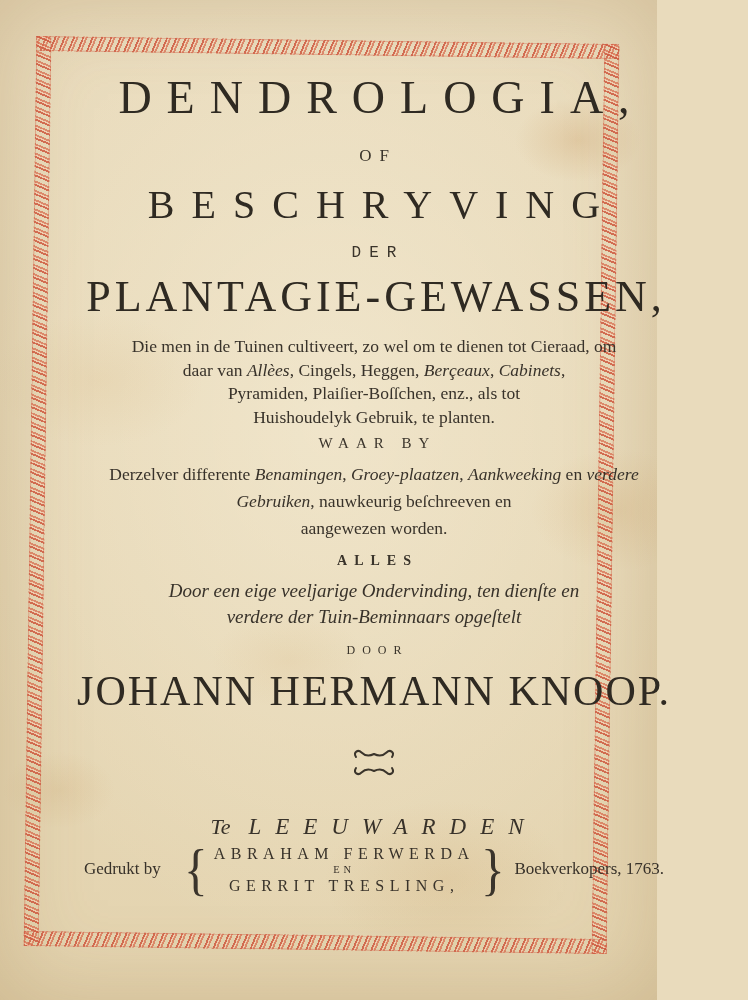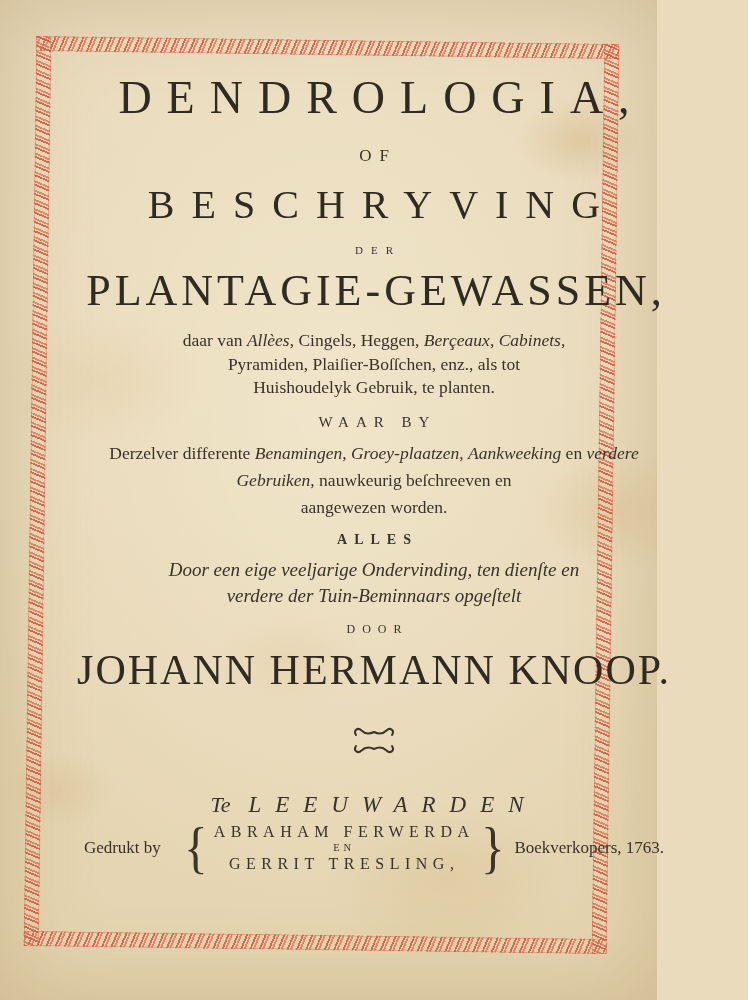--- a/index.html
+++ b/index.html
@@ -62,31 +62,31 @@
   }
   .connector{
     margin-top:21px;font-size:17px;letter-spacing:8px;padding-left:8px;color:#3a342b;
   }
   .subtitle{
     margin:15px 0 0 0;font-weight:400;
     font-size:40px;line-height:1.2;letter-spacing:17px;padding-left:17px;
     color:#2f2a22;white-space:nowrap;
   }
   .connector2{
-    margin-top:15px;font-size:11px;letter-spacing:8px;padding-left:8px;color:#3a342b;
+    margin-top:15px;font-size:16px;letter-spacing:8px;padding-left:8px;color:#3a342b;font-family:Liberation Mono, monospace;
   }
   .subject-title{
     margin:10px 0 0 0;font-weight:400;
     font-size:44px;line-height:1.15;letter-spacing:4px;padding-left:4px;
     color:#2f2a22;white-space:nowrap;
   }
   .body-para{margin:13px 0 0 0;font-size:17.5px;line-height:23.5px;color:#38322a;}
   .body-para .line{display:block;}
   .body-para i{font-style:italic;}
-  .mid-heading{margin-top:14px;font-size:15px;letter-spacing:7px;padding-left:7px;color:#3a342b;}
+  .mid-heading{margin-top:6px;font-size:15px;letter-spacing:7px;padding-left:7px;color:#3a342b;}
   .contents-para{margin:9px 0 0 0;font-size:17.5px;line-height:27px;color:#38322a;}
   .contents-para .line{display:block;}
   .alles-heading{margin-top:11px;font-size:14px;letter-spacing:7px;padding-left:7px;color:#3a342b;font-weight:bold;}
   .dedication{margin:9px 0 0 0;font-size:19px;line-height:26px;font-style:italic;color:#38322a;}
   .dedication .line{display:block;}
   .door-heading{margin-top:13px;font-size:12px;letter-spacing:7px;padding-left:7px;color:#3a342b;}
   .author{
     margin-top:9px;font-size:42px;line-height:1.15;letter-spacing:2px;
     color:#2f2a22;white-space:nowrap;
   }
@@ -124,20 +124,21 @@
 
     <div class="connector">OF</div>
 
     <h2 class="subtitle">BESCHRYVING</h2>
 
     <div class="connector2">DER</div>
 
     <h2 class="subject-title">PLANTAGIE-GEWASSEN,</h2>
 
     <p class="body-para">
+      <span class="line"><span>Die men in de Tuinen cultiveert, zo wel om te dienen tot Cieraad, om</span></span>
       <span class="line"><span>daar van </span><i>Allèes</i><span>, Cingels, Heggen, </span><i>Berçeaux</i><span>, </span><i>Cabinets</i><span>,</span></span>
       <span class="line"><span>Pyramiden, Plaiſier-Boſſchen, enz., als tot</span></span>
       <span class="line"><span>Huishoudelyk Gebruik, te planten.</span></span>
     </p>
 
     <div class="mid-heading">WAAR BY</div>
 
     <p class="contents-para">
       <span class="line"><span>Derzelver differente </span><i>Benamingen</i><span>, </span><i>Groey-plaatzen</i><span>, </span><i>Aankweeking</i><span> en </span><i>verdere</i></span>
       <span class="line"><i>Gebruiken</i><span>, nauwkeurig beſchreeven en</span></span>

